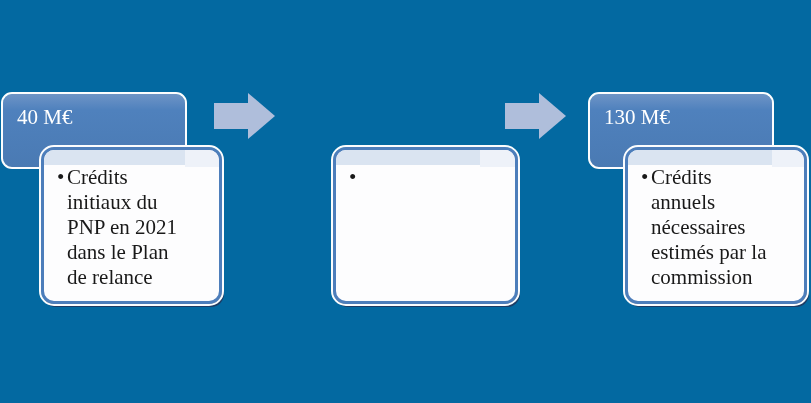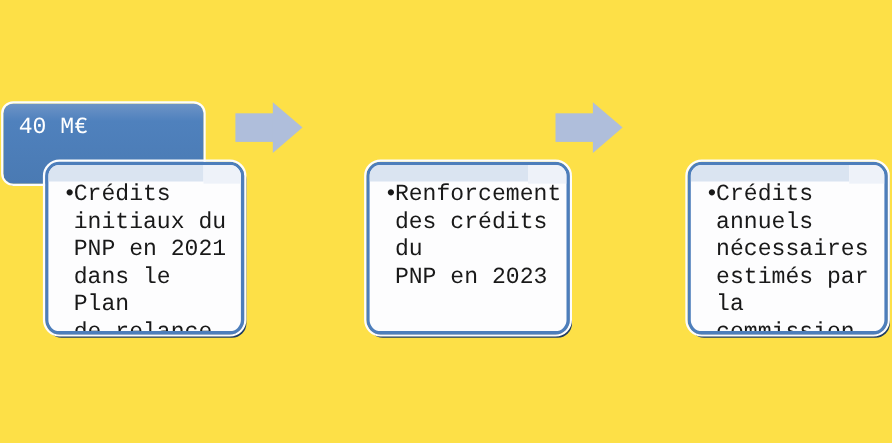--- a/index.html
+++ b/index.html
@@ -1,22 +1,22 @@
 <!DOCTYPE html>
 <html><head>
 <meta charset="utf-8">
 <style>
   html, body { margin: 0; padding: 0; background: #000; }
   .stage {
     position: relative;
     width: 811px;
     height: 403px;
-    background: #fde047;
+    background: #0369a1;
     overflow: hidden;
-    font-family: Liberation Mono, monospace;
+    font-family: Liberation Serif, serif;
   }
   .stage * { box-sizing: border-box; }
 
   
   .header-box {
     position: absolute;
     top: 94px;
     height: 73px;
     background: linear-gradient(180deg, #6e94c6 0%, #4f81bd 22%, #4a7ab3 100%);
     border-radius: 9px;
@@ -112,31 +112,31 @@
     <div class="head"></div>
   </div>
 
   <div class="body-box bb2">
     <div class="band">
       <span class="seg-a"></span>
       <span class="seg-b"></span>
     </div>
     <div class="body-text">
       <span class="bullet">•</span>
-      <span class="desc">Renforcement
-des crédits du
-PNP en 2023</span>
     </div>
   </div>
 
   <div class="arrow ar2">
     <div class="shaft"></div>
     <div class="head"></div>
   </div>
 
+  <div class="header-box hb3">
+    <span>130 M€</span>
+  </div>
   <div class="body-box bb3">
     <div class="band">
       <span class="seg-a"></span>
       <span class="seg-b"></span>
     </div>
     <div class="body-text">
       <span class="bullet">•</span>
       <span class="desc">Crédits
 annuels
 nécessaires

